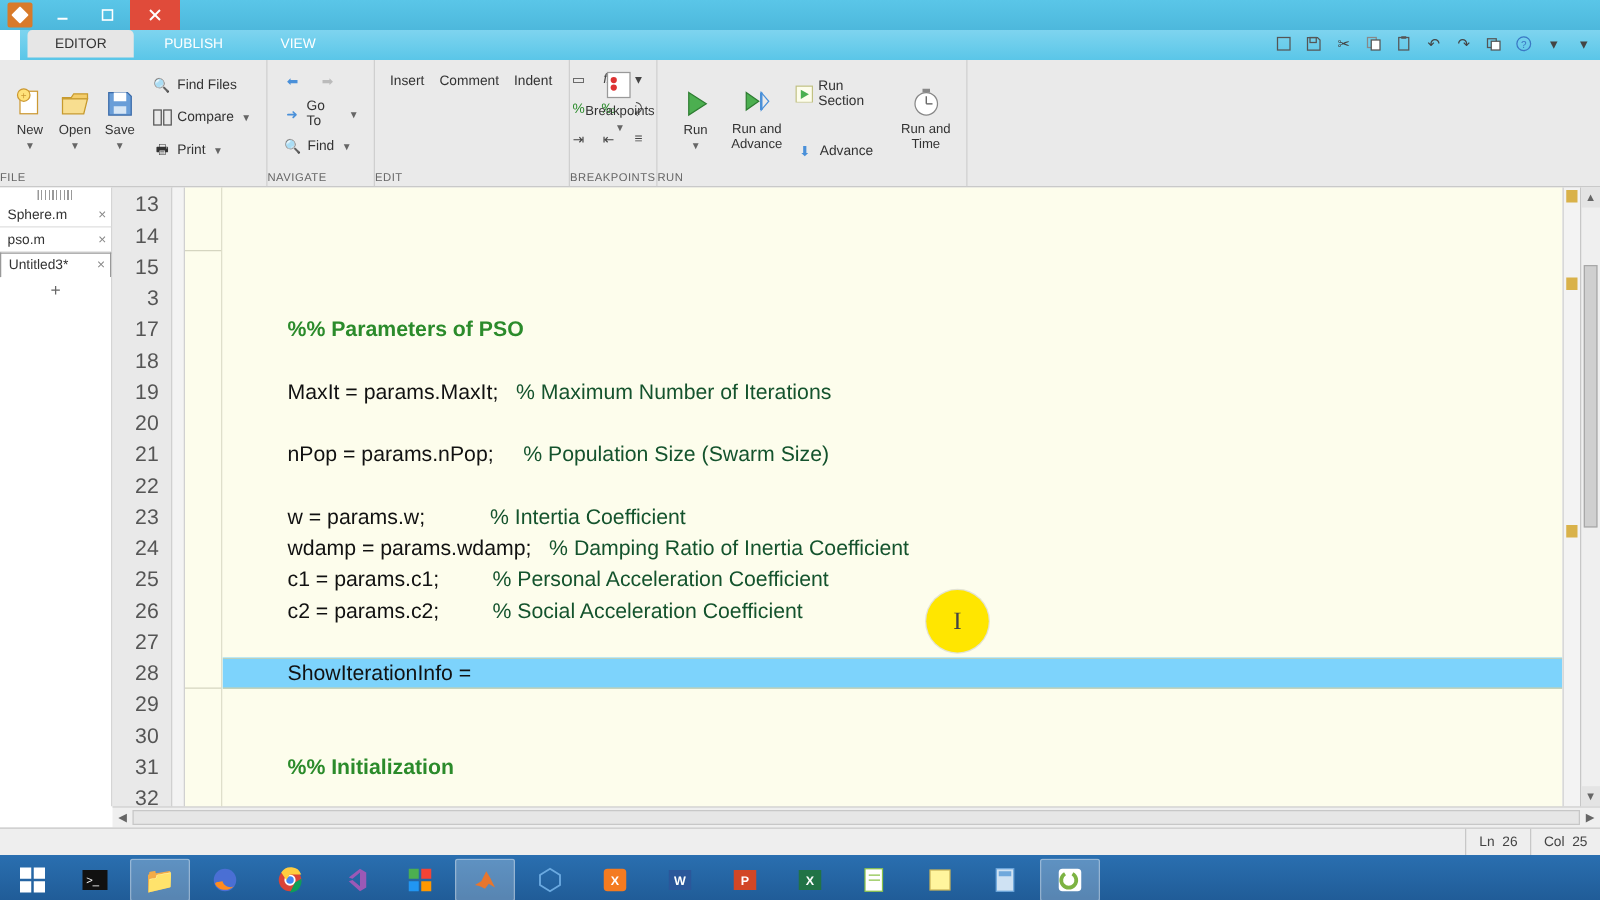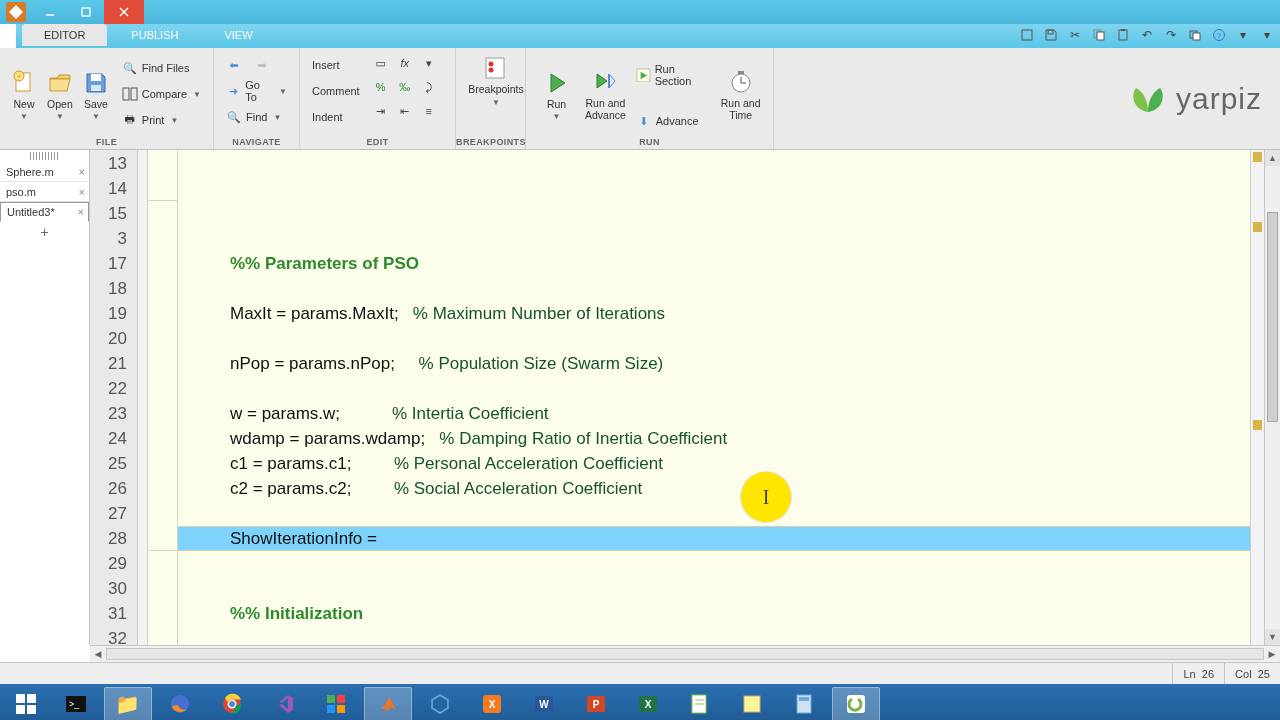--- a/index.html
+++ b/index.html
@@ -19,21 +19,21 @@
 .tabstrip .tab { height:22px; padding:0 22px; font-size:11px; display:flex; align-items:center; color:#fff; border-top-left-radius:4px; border-top-right-radius:4px; margin-right:2px; }
 .tabstrip .tab.active { background: #e6e6e6; color:#333; }
 .tabstrip .spacer { flex:1; }
 .tabstrip .quick { display:flex; height:22px; align-items:center; padding-right:4px; gap:6px; }
 .tabstrip .quick .qbtn { width:18px; height:18px; display:flex; align-items:center; justify-content:center; color:#444; font-size:12px; }
 .tabstrip .quick .qbtn svg { width:14px; height:14px; }
 
 
 .ribbon { height: 102px; background:#eaeaea; border-bottom:1px solid #bfbfbf; display:flex; }
 .ribbon-group { border-right:1px solid #cfcfcf; padding:4px 8px 0; display:flex; flex-direction:column; position:relative; }
-.ribbon-group .sectionlabel { position:absolute; bottom:2px; left:0; right:0; text-align:center; font-size:9px; color:#666; letter-spacing:0.4px;font-weight:bold; }
+.ribbon-group .sectionlabel { position:absolute; bottom:2px; left:0; right:0; font-size:9px; color:#666; letter-spacing:0.4px; }
 .bigbtn { display:flex; flex-direction:column; align-items:center; justify-content:flex-start; width:48px; padding-top:2px; font-size:10.5px; color:#333; gap:2px; }
 .bigbtn .icon { width:28px; height:28px; display:flex; align-items:center; justify-content:center; }
 .bigbtn .lbl { text-align:center; line-height:1.1; }
 .bigbtn .drop { font-size:8px; color:#666; }
 .row { display:flex; gap:4px; align-items:center; }
 .smallbtn { display:flex; align-items:center; gap:4px; font-size:11px; color:#333; height:22px; padding:0 4px; }
 .smallbtn .ic { width:16px; height:16px; display:flex; align-items:center; justify-content:center; }
 .smallbtn .drop { font-size:8px; color:#666; margin-left:2px; }
 .icgrid { display:grid; grid-template-columns:repeat(3,22px); grid-auto-rows:22px; gap:2px; }
 .icgrid .gbtn { width:22px; height:22px; display:flex; align-items:center; justify-content:center; font-size:11px; color:#444; border:1px solid transparent; }
@@ -248,21 +248,21 @@
           <span class="ic">🔍</span>
           <span>Find</span>
           <span class="drop">▼</span>
         </div>
     </div>
     <div class="sectionlabel">NAVIGATE</div>
   </div>
 
   <div class="ribbon-group" style="width:156px">
     <div style="display:flex; gap:6px">
-      <div style="display:flex; flex-direction:column; gap:4px; padding-top:2px">
+      <div style="display:flex; gap:4px; padding-top:2px">
         <div class="smallbtn">
             <span>Insert</span>
           </div>
         <div class="smallbtn">
             <span>Comment</span>
           </div>
         <div class="smallbtn">
             <span>Indent</span>
           </div>
       </div>
@@ -342,29 +342,20 @@
               <rect x="11" y="3" width="6" height="3" fill="#888"></rect>
             </svg>
           </div>
         <div class="lbl" style="white-space:pre">Run and
 Time</div>
       </div>
     </div>
     <div class="sectionlabel">RUN</div>
   </div>
 
-  <div class="logo-area">
-    <span class="leaf">
-      <svg width="48" height="34" viewBox="0 0 48 34">
-          <path d="M24 30 C10 28 6 14 12 6 C20 10 24 20 24 30 Z" fill="#7cc24a"></path>
-          <path d="M24 30 C38 28 42 14 36 6 C28 10 24 20 24 30 Z" fill="#4caf50"></path>
-        </svg>
-    </span>
-    <span class="logo-txt">yarpiz</span>
-  </div>
 </div>
 
 <div class="body">
   <div class="sidepanel">
     <div class="grip"></div>
     <div id="filetabs">
         <div class="filetab">Sphere.m<span class="x">×</span></div>
         <div class="filetab">pso.m<span class="x">×</span></div>
         <div class="filetab active">Untitled3*<span class="x">×</span></div>
       </div>

